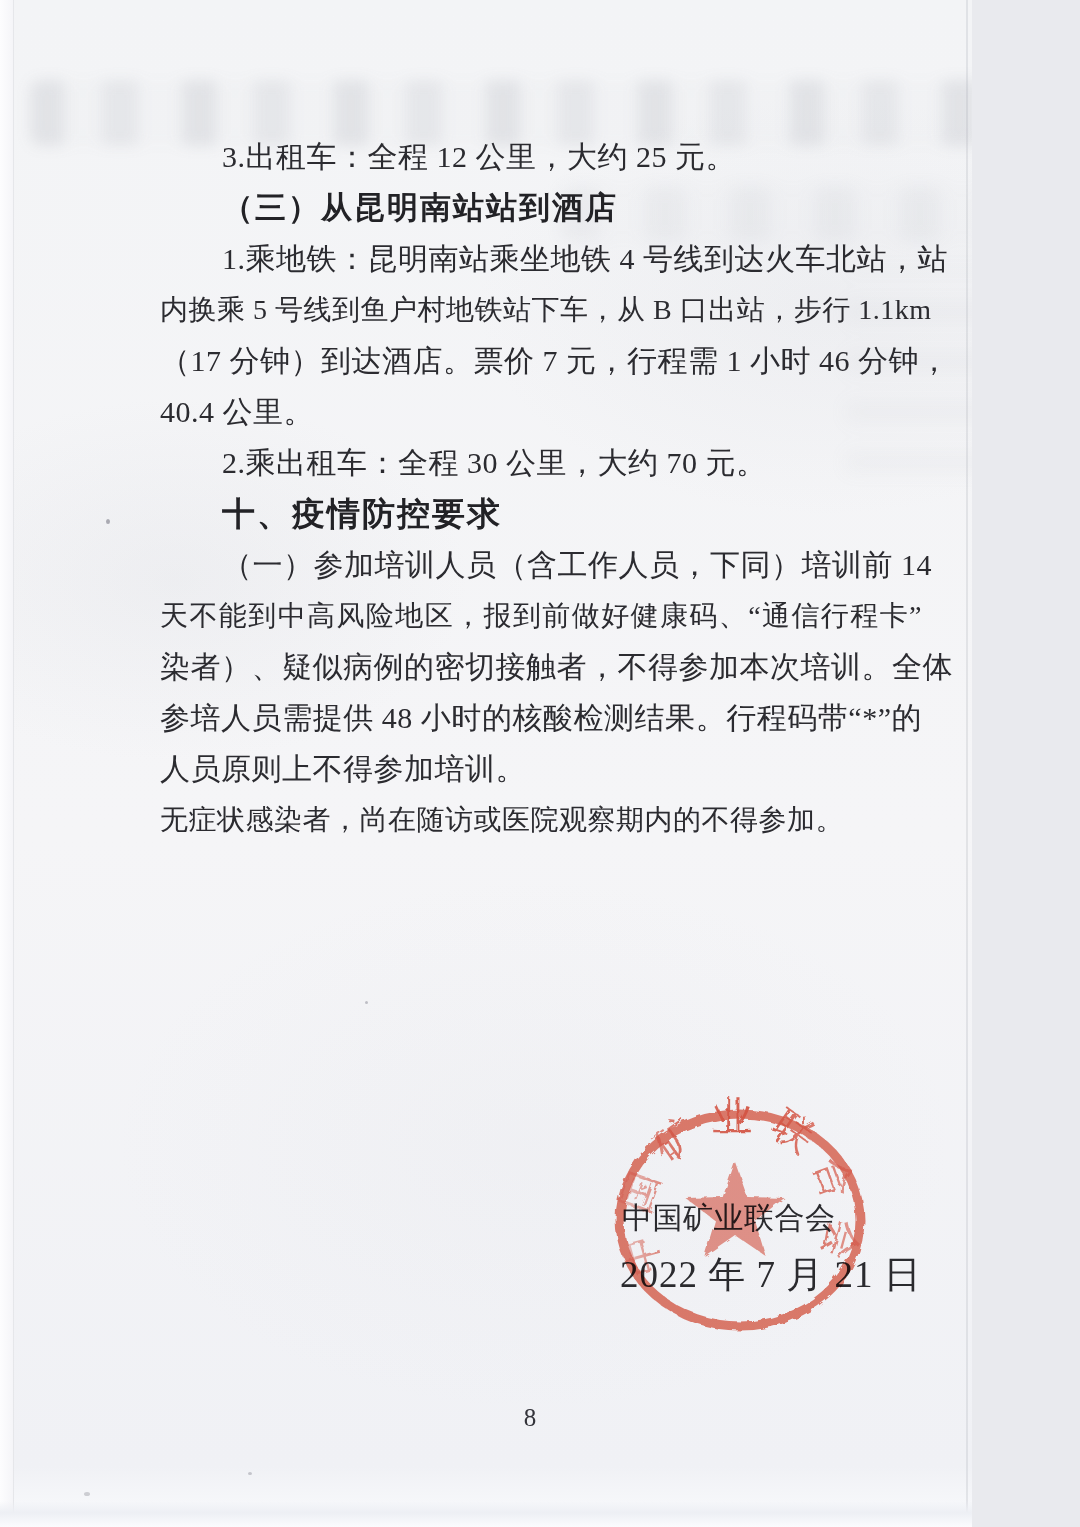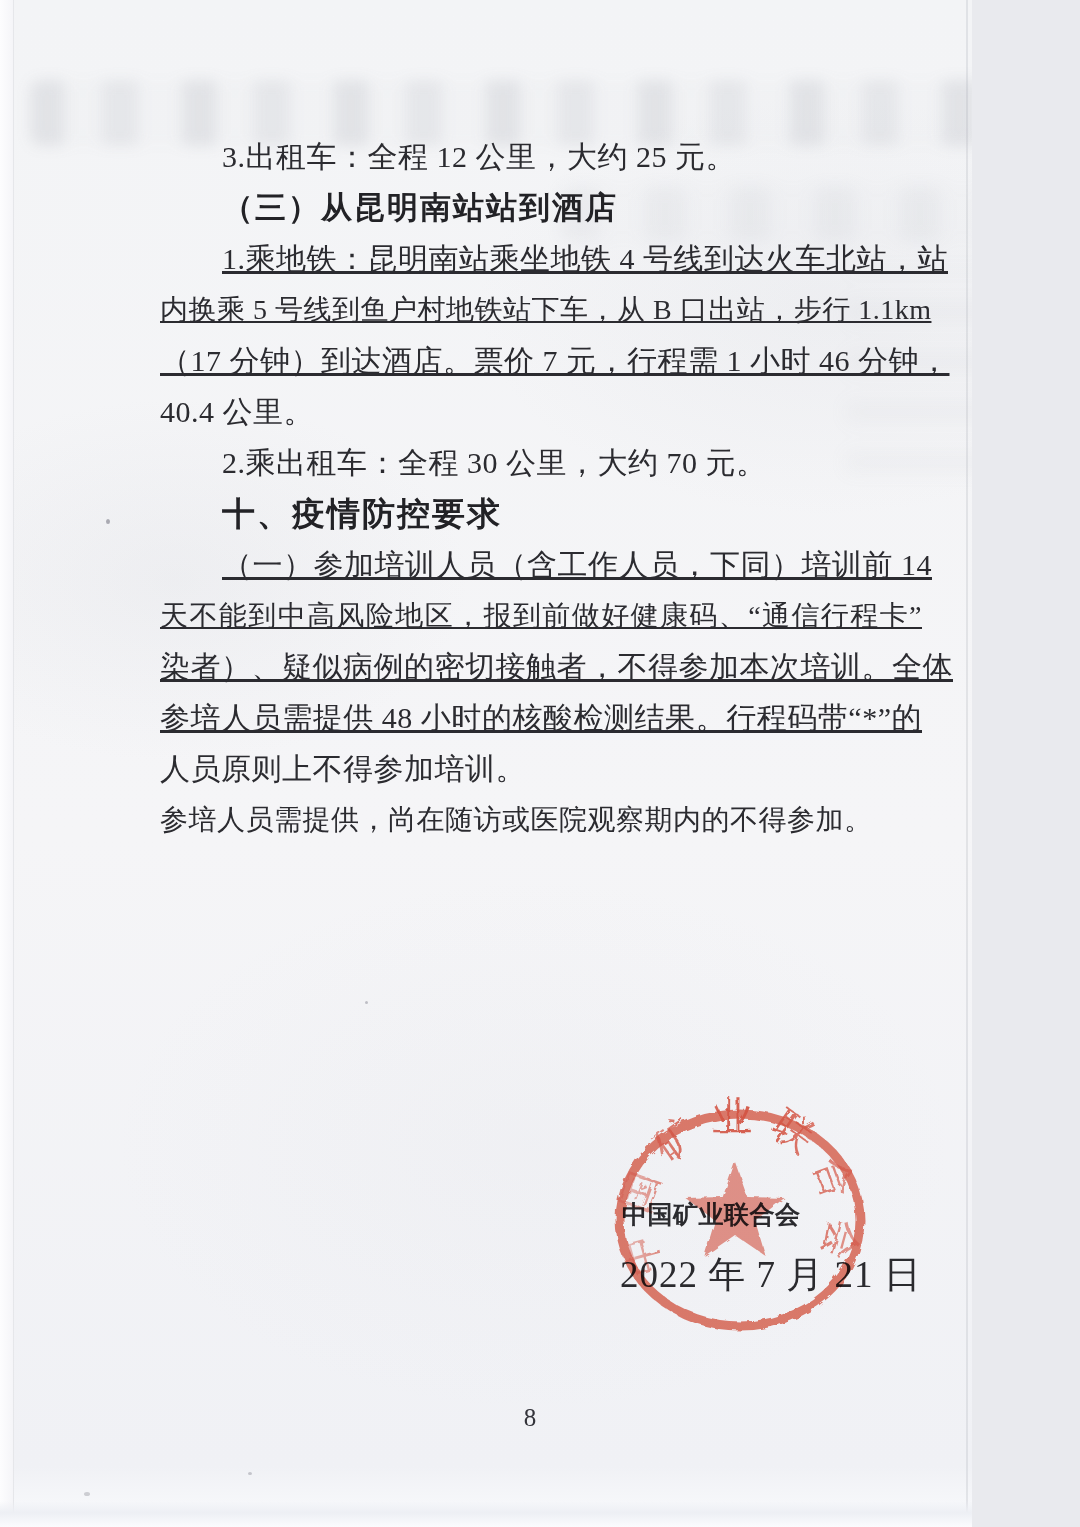--- a/index.html
+++ b/index.html
@@ -36,28 +36,28 @@
   .sp3{left:248px;top:1472px;width:4px;height:3px;opacity:.35;}
   .sp4{left:84px;top:1492px;width:6px;height:4px;opacity:.3;}
   .sp5{left:1058px;top:72px;width:4px;height:3px;opacity:.4;}
   
   .textcol{position:absolute;left:160px;top:131px;width:762px;}
   .line{
     font-size:30px; line-height:51px; height:51px;
     white-space:nowrap; letter-spacing:.5px;
   }
   .line.indent{text-indent:62px;}
-  .line.fill{text-align:justify;text-align-last:justify;text-decoration:underline;}
+  .line.fill{text-align:justify;text-align-last:justify;}
   .line.h-sans{font-family:Liberation Sans, sans-serif;font-weight:700;font-size:33px;letter-spacing:2px;color:#222226;}
   .line.h-serif{font-weight:700;font-size:31px;letter-spacing:2px;color:#222226;}
   .textcol .line:nth-child(4){font-size:28px;}
   .textcol .line:nth-child(10){font-size:28px;}
   .textcol .line:nth-child(14){font-size:28px;}
   
-  .sig-org{position:absolute;left:622px;top:1198px;font-size:25px;letter-spacing:0.5px;color:#2a2a2e;font-weight:bold;}
+  .sig-org{position:absolute;left:622px;top:1198px;font-size:30px;letter-spacing:0.5px;color:#2a2a2e;}
   .sig-date{position:absolute;left:620px;top:1250px;font-size:37px;letter-spacing:1px;color:#2a2a2e;}
   
   .seal{position:absolute;left:595px;top:1090px;mix-blend-mode:multiply;opacity:.92;}
   
   .page-number{position:absolute;left:0;top:1404px;width:1060px;text-align:center;font-size:25px;color:#33333a;}
 </style>
 </head>
 <body>
 
 <div class="page">
@@ -82,21 +82,21 @@
       <div class="line fill">内换乘 5 号线到鱼户村地铁站下车，从 B 口出站，步行 1.1km</div>
       <div class="line fill">（17 分钟）到达酒店。票价 7 元，行程需 1 小时 46 分钟，</div>
       <div class="line">40.4 公里。</div>
       <div class="line indent">2.乘出租车：全程 30 公里，大约 70 元。</div>
       <div class="line indent h-sans">十、疫情防控要求</div>
       <div class="line indent fill">（一）参加培训人员（含工作人员，下同）培训前 14</div>
       <div class="line fill">天不能到中高风险地区，报到前做好健康码、“通信行程卡”</div>
       <div class="line fill">染者）、疑似病例的密切接触者，不得参加本次培训。全体</div>
       <div class="line fill">参培人员需提供 48 小时的核酸检测结果。行程码带“*”的</div>
       <div class="line">人员原则上不得参加培训。</div>
-      <div class="line">参培人员需提供，尚在随访或医院观察期内的不得参加。</div>
+      <div class="line">无症状感染者，尚在随访或医院观察期内的不得参加。</div>
     </main>
 
   <div class="sig-org">中国矿业联合会</div>
   <div class="sig-date">2022 年 7 月 21 日</div>
 
   <svg class="seal" width="290" height="262" viewBox="0 0 290 262" aria-hidden="true">
     <defs>
       <filter id="rough" x="-10%" y="-10%" width="120%" height="120%">
         <feTurbulence type="fractalNoise" baseFrequency="0.12" numOctaves="2" result="n"></feTurbulence>
         <feDisplacementMap in="SourceGraphic" in2="n" scale="5"></feDisplacementMap>

